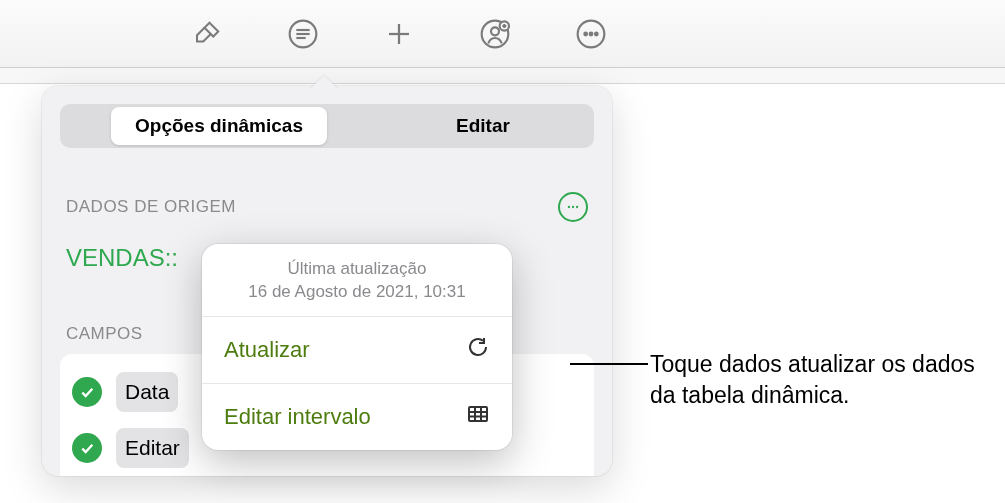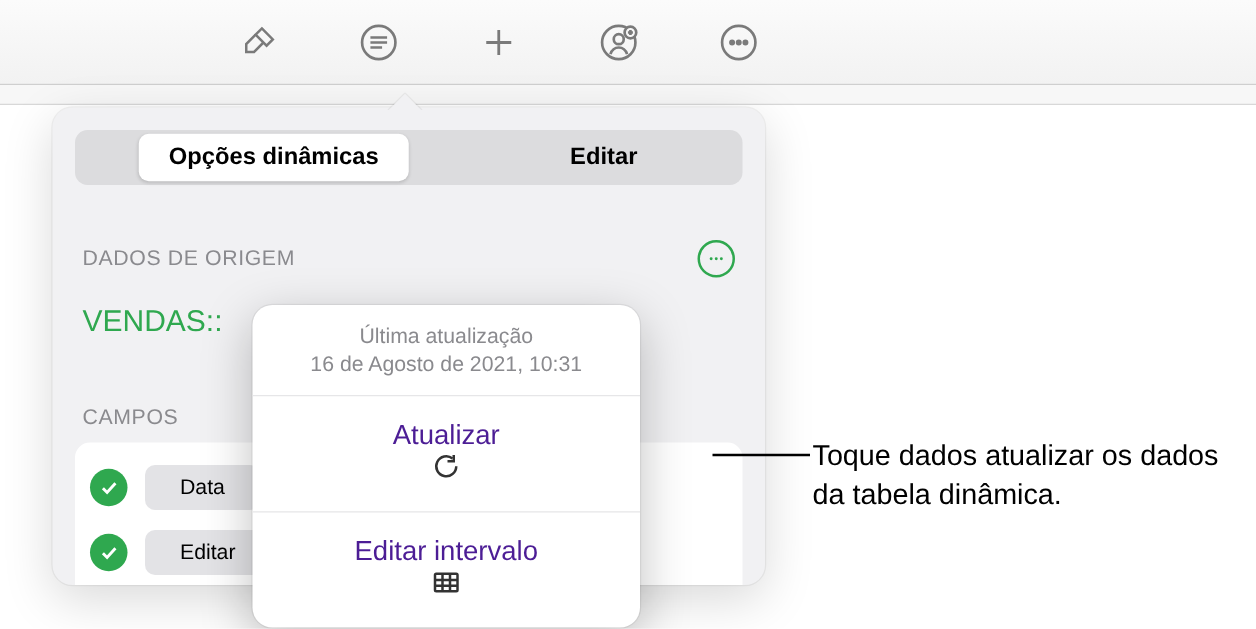--- a/index.html
+++ b/index.html
@@ -148,22 +148,22 @@
       background: #2fa84f;
       color: #fff;
       display: flex;
       align-items: center;
       justify-content: center;
       flex-shrink: 0;
     }
     .chip {
       background: #e3e3e6;
       border-radius: 8px;
-      padding: 8px 28px;
-      font-size: 17px;
+      padding: 8px 9px;
+      font-size: 21px;
       color: #000;
     }
     .popup {
       position: absolute;
       left: 202px;
       top: 244px;
       width: 310px;
       background: #fff;
       border-radius: 16px;
       box-shadow: 0 12px 40px rgba(0,0,0,0.25), 0 0 0 1px rgba(0,0,0,0.06);
@@ -176,24 +176,23 @@
       font-size: 17px;
       line-height: 1.35;
       border-bottom: 1px solid #e6e6e8;
     }
     .popup-item {
       display: flex;
       align-items: center;
       justify-content: space-between;
       padding: 18px 22px;
       font-size: 22px;
-      color: #4c1d95;
+      color: #4d7c0f;
       border-bottom: 1px solid #e6e6e8;
       cursor: pointer;
-      flex-direction: column;
     }
     .popup-item:last-child { border-bottom: none; justify-content: space-between; }
     .popup-item .trail-icon { color: #333; }
     .callout {
       position: absolute;
       left: 650px;
       top: 349px;
       font-size: 23px;
       color: #000;
       line-height: 1.35;

